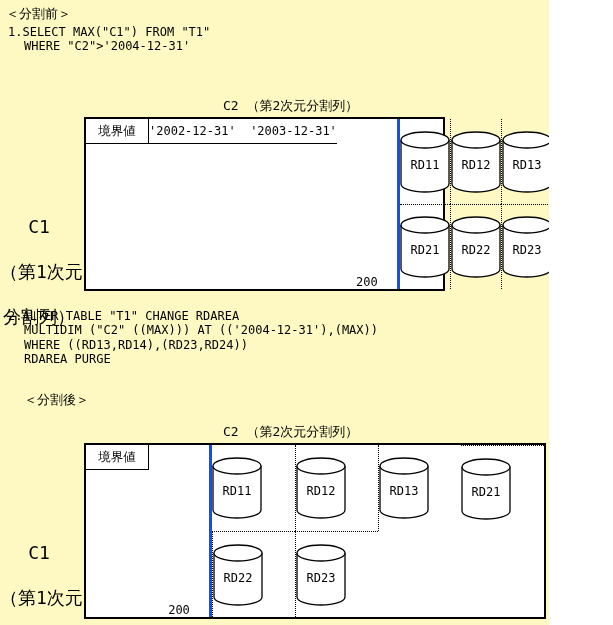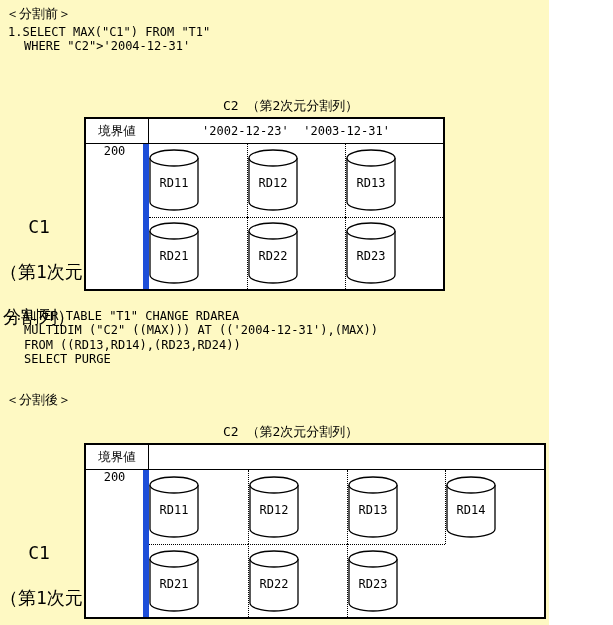--- a/index.html
+++ b/index.html
@@ -25,21 +25,21 @@
     line-height: 15px;
     font-size: 18px;
     white-space: pre;
   }
   .tablebox {
     position: absolute;
     border: 2px solid #000;
     background: #fff;
     box-sizing: border-box;
     display: flex;
-    flex-direction: column;
+    flex-direction: row;
   }
   .row-hdr {
     display: flex;
     height: 25px;
     flex: none;
     border-bottom: 1px solid #000;
     box-sizing: border-box;
   }
   .cell-bl {
     width: 63px; flex: none;
@@ -49,23 +49,23 @@
     font-size: 12.5px;
   }
   .cell-bv {
     flex: 1;
     display: flex; align-items: center; justify-content: center;
   }
   .pre { white-space: pre; }
   .tbody { display: flex; flex: 1; min-height: 0; }
   .cell-c1v {
     width: 63px; flex: none;
-    border-right: 6px solid #1d4ed8;
-    box-sizing: border-box;
-    display: flex; align-items: flex-start; justify-content: center;
+    border-right: 3px solid #1d4ed8;
+    box-sizing: border-box;
+    display: flex; align-items: flex-end; justify-content: center;
   }
   .grid { flex: 1; display: grid; grid-template-rows: 1fr 1fr; }
   .cols3 { grid-template-columns: repeat(3, 1fr); }
   .cols4 { grid-template-columns: repeat(4, 1fr); }
   .gcell {
     display: flex; align-items: center; justify-content: flex-start;
     box-sizing: border-box;
   }
   .gcell.cl { border-left: 1px dotted #000; }
   .gcell.rt { border-top: 1px dotted #000; }
@@ -87,21 +87,21 @@
   <div class="t" style="left:24px; top:39px">WHERE "C2"&gt;'2004-12-31'</div>
 
   <div class="t jp" style="left:223px; top:99px">C2 （第2次元分割列）</div>
 
   <div class="tablebox" style="left:84px; top:117px; width:361px; height:174px">
     <div class="row-hdr">
       <div class="cell-bl">
         <span>境界値</span>
       </div>
       <div class="cell-bv">
-        <span class="pre">'2002-12-23'  '2003-12-31'</span>
+        <span class="pre">'2002-12-31'  '2003-12-31'</span>
       </div>
     </div>
     <div class="tbody">
       <div class="cell-c1v">
         <span>200</span>
       </div>
       <div class="grid cols3">
         <div class="gcell">
           <svg width="50" height="62" viewBox="0 0 50 62">
             <path class="cylbody" d="M1 9 L1 53 A24 8 0 0 0 49 53 L49 9"></path>
@@ -149,24 +149,24 @@
   </div>
 
   <div class="c1block" style="top:189px">
     <div>C1</div>
     <div>（第1次元</div>
     <div>分割列）</div>
   </div>
 
   <div class="t" style="left:8px; top:309px">2.ALTER TABLE "T1" CHANGE RDAREA</div>
   <div class="t" style="left:24px; top:323px">MULTIDIM ("C2" ((MAX))) AT (('2004-12-31'),(MAX))</div>
-  <div class="t" style="left:24px; top:338px">FROM ((RD13,RD14),(RD23,RD24))</div>
-  <div class="t" style="left:24px; top:352px">SELECT PURGE</div>
-
-  <div class="t jp" style="left:6px; top:393px">＜分割後＞</div>
+  <div class="t" style="left:24px; top:338px">WHERE ((RD13,RD14),(RD23,RD24))</div>
+  <div class="t" style="left:24px; top:352px">RDAREA PURGE</div>
+
+  <div class="t jp" style="left:24px; top:393px">＜分割後＞</div>
 
   <div class="t jp" style="left:223px; top:425px">C2 （第2次元分割列）</div>
 
   <div class="tablebox" style="left:84px; top:443px; width:462px; height:176px">
     <div class="row-hdr">
       <div class="cell-bl">
         <span>境界値</span>
       </div>
     </div>
     <div class="tbody">
@@ -188,27 +188,20 @@
             <text class="cyllabel" x="25" y="38" text-anchor="middle">RD12</text>
           </svg>
         </div>
         <div class="gcell cl">
           <svg width="50" height="62" viewBox="0 0 50 62">
             <path class="cylbody" d="M1 9 L1 53 A24 8 0 0 0 49 53 L49 9"></path>
             <ellipse class="cyltop" cx="25" cy="9" rx="24" ry="8"></ellipse>
             <text class="cyllabel" x="25" y="38" text-anchor="middle">RD13</text>
           </svg>
         </div>
-        <div class="gcell cl">
-          <svg width="50" height="62" viewBox="0 0 50 62">
-            <path class="cylbody" d="M1 9 L1 53 A24 8 0 0 0 49 53 L49 9"></path>
-            <ellipse class="cyltop" cx="25" cy="9" rx="24" ry="8"></ellipse>
-            <text class="cyllabel" x="25" y="38" text-anchor="middle">RD14</text>
-          </svg>
-        </div>
         <div class="gcell rt">
           <svg width="50" height="62" viewBox="0 0 50 62">
             <path class="cylbody" d="M1 9 L1 53 A24 8 0 0 0 49 53 L49 9"></path>
             <ellipse class="cyltop" cx="25" cy="9" rx="24" ry="8"></ellipse>
             <text class="cyllabel" x="25" y="38" text-anchor="middle">RD21</text>
           </svg>
         </div>
         <div class="gcell cl rt">
           <svg width="50" height="62" viewBox="0 0 50 62">
             <path class="cylbody" d="M1 9 L1 53 A24 8 0 0 0 49 53 L49 9"></path>

